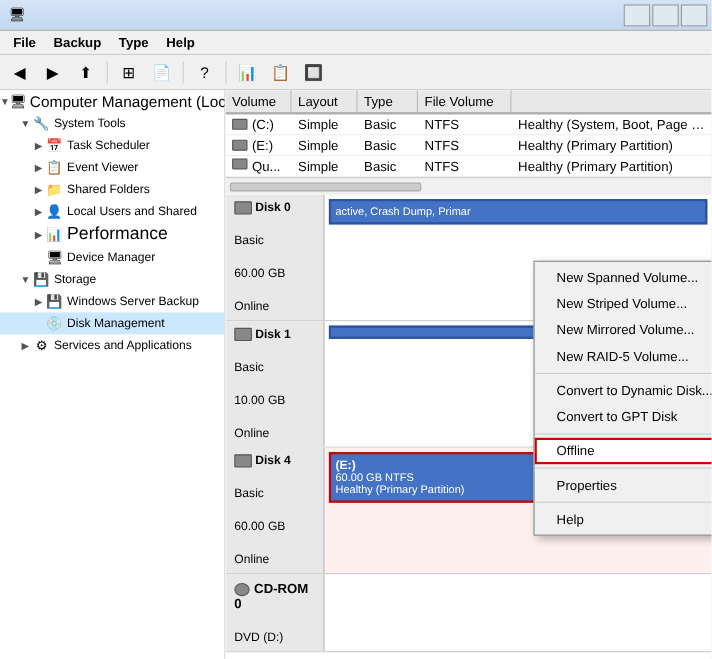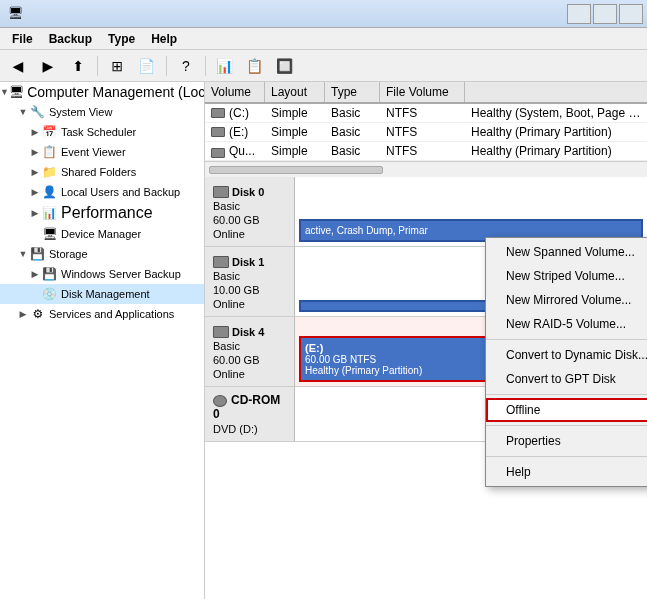--- a/index.html
+++ b/index.html
@@ -180,28 +180,27 @@
     }
     .disk-info {
       width: 90px;
       min-width: 90px;
       background: #e8e8e8;
       border-right: 1px solid #bbb;
       padding: 6px 8px;
       font-size: 11px;
       display: flex;
       flex-direction: column;
-      gap: 2px;
-      justify-content: flex-end;
+      gap: 18px;
     }
     .disk-info .disk-name { font-weight: bold; font-size: 12px; }
     .disk-partition-area {
       flex: 1;
       display: flex;
-      align-items: flex-end;
+      align-items: flex-start;
       padding: 4px;
       gap: 3px;
     }
     .partition-block {
       flex: 1;
       background: #4472c4;
       border: 2px solid #2a52a0;
       padding: 4px;
       font-size: 10px;
       color: #fff;
@@ -310,21 +309,21 @@
         <div class="tree-item">
           <span style="display:inline-block;width:4px"></span>
           <span class="expand-icon">▼</span>
           <span class="node-icon">🖥</span>
           <span style="font-size:14px">Computer Management (Local</span>
         </div>
         <div class="tree-item">
           <span style="display:inline-block;width:16px"></span>
           <span class="expand-icon">▼</span>
           <span class="node-icon">🔧</span>
-          <span style="font-size:11px">System View</span>
+          <span style="font-size:11px">System Tools</span>
         </div>
         <div class="tree-item">
           <span style="display:inline-block;width:28px"></span>
           <span class="expand-icon">▶</span>
           <span class="node-icon">📅</span>
           <span style="font-size:11px">Task Scheduler</span>
         </div>
         <div class="tree-item">
           <span style="display:inline-block;width:28px"></span>
           <span class="expand-icon">▶</span>
@@ -334,21 +333,21 @@
         <div class="tree-item">
           <span style="display:inline-block;width:28px"></span>
           <span class="expand-icon">▶</span>
           <span class="node-icon">📁</span>
           <span style="font-size:11px">Shared Folders</span>
         </div>
         <div class="tree-item">
           <span style="display:inline-block;width:28px"></span>
           <span class="expand-icon">▶</span>
           <span class="node-icon">👤</span>
-          <span style="font-size:11px">Local Users and Backup</span>
+          <span style="font-size:11px">Local Users and Shared</span>
         </div>
         <div class="tree-item">
           <span style="display:inline-block;width:28px"></span>
           <span class="expand-icon">▶</span>
           <span class="node-icon">📊</span>
           <span style="font-size:16px">Performance</span>
         </div>
         <div class="tree-item">
           <span style="display:inline-block;width:28px"></span>
           <span class="expand-icon"></span>
@@ -405,21 +404,21 @@
           <div class="table-row">
     <div class="td-cell" style="width:60px;display:flex;align-items:center">
       <span class="drive-icon"></span>(E:)
     </div>
     <div class="td-cell" style="width:60px">Simple</div>
     <div class="td-cell" style="width:55px">Basic</div>
     <div class="td-cell" style="width:85px">NTFS</div>
     <div class="td-cell" style="flex:1">Healthy (Primary Partition)</div>
   </div>
           <div class="table-row">
-    <div class="td-cell" style="width:60px;display:flex;align-items:flex-end">
+    <div class="td-cell" style="width:60px;display:flex;align-items:flex-start">
       <span class="drive-icon"></span>Qu...
     </div>
     <div class="td-cell" style="width:60px">Simple</div>
     <div class="td-cell" style="width:55px">Basic</div>
     <div class="td-cell" style="width:85px">NTFS</div>
     <div class="td-cell" style="flex:1">Healthy (Primary Partition)</div>
   </div>
         </div>
 
       <div class="h-scrollbar">

